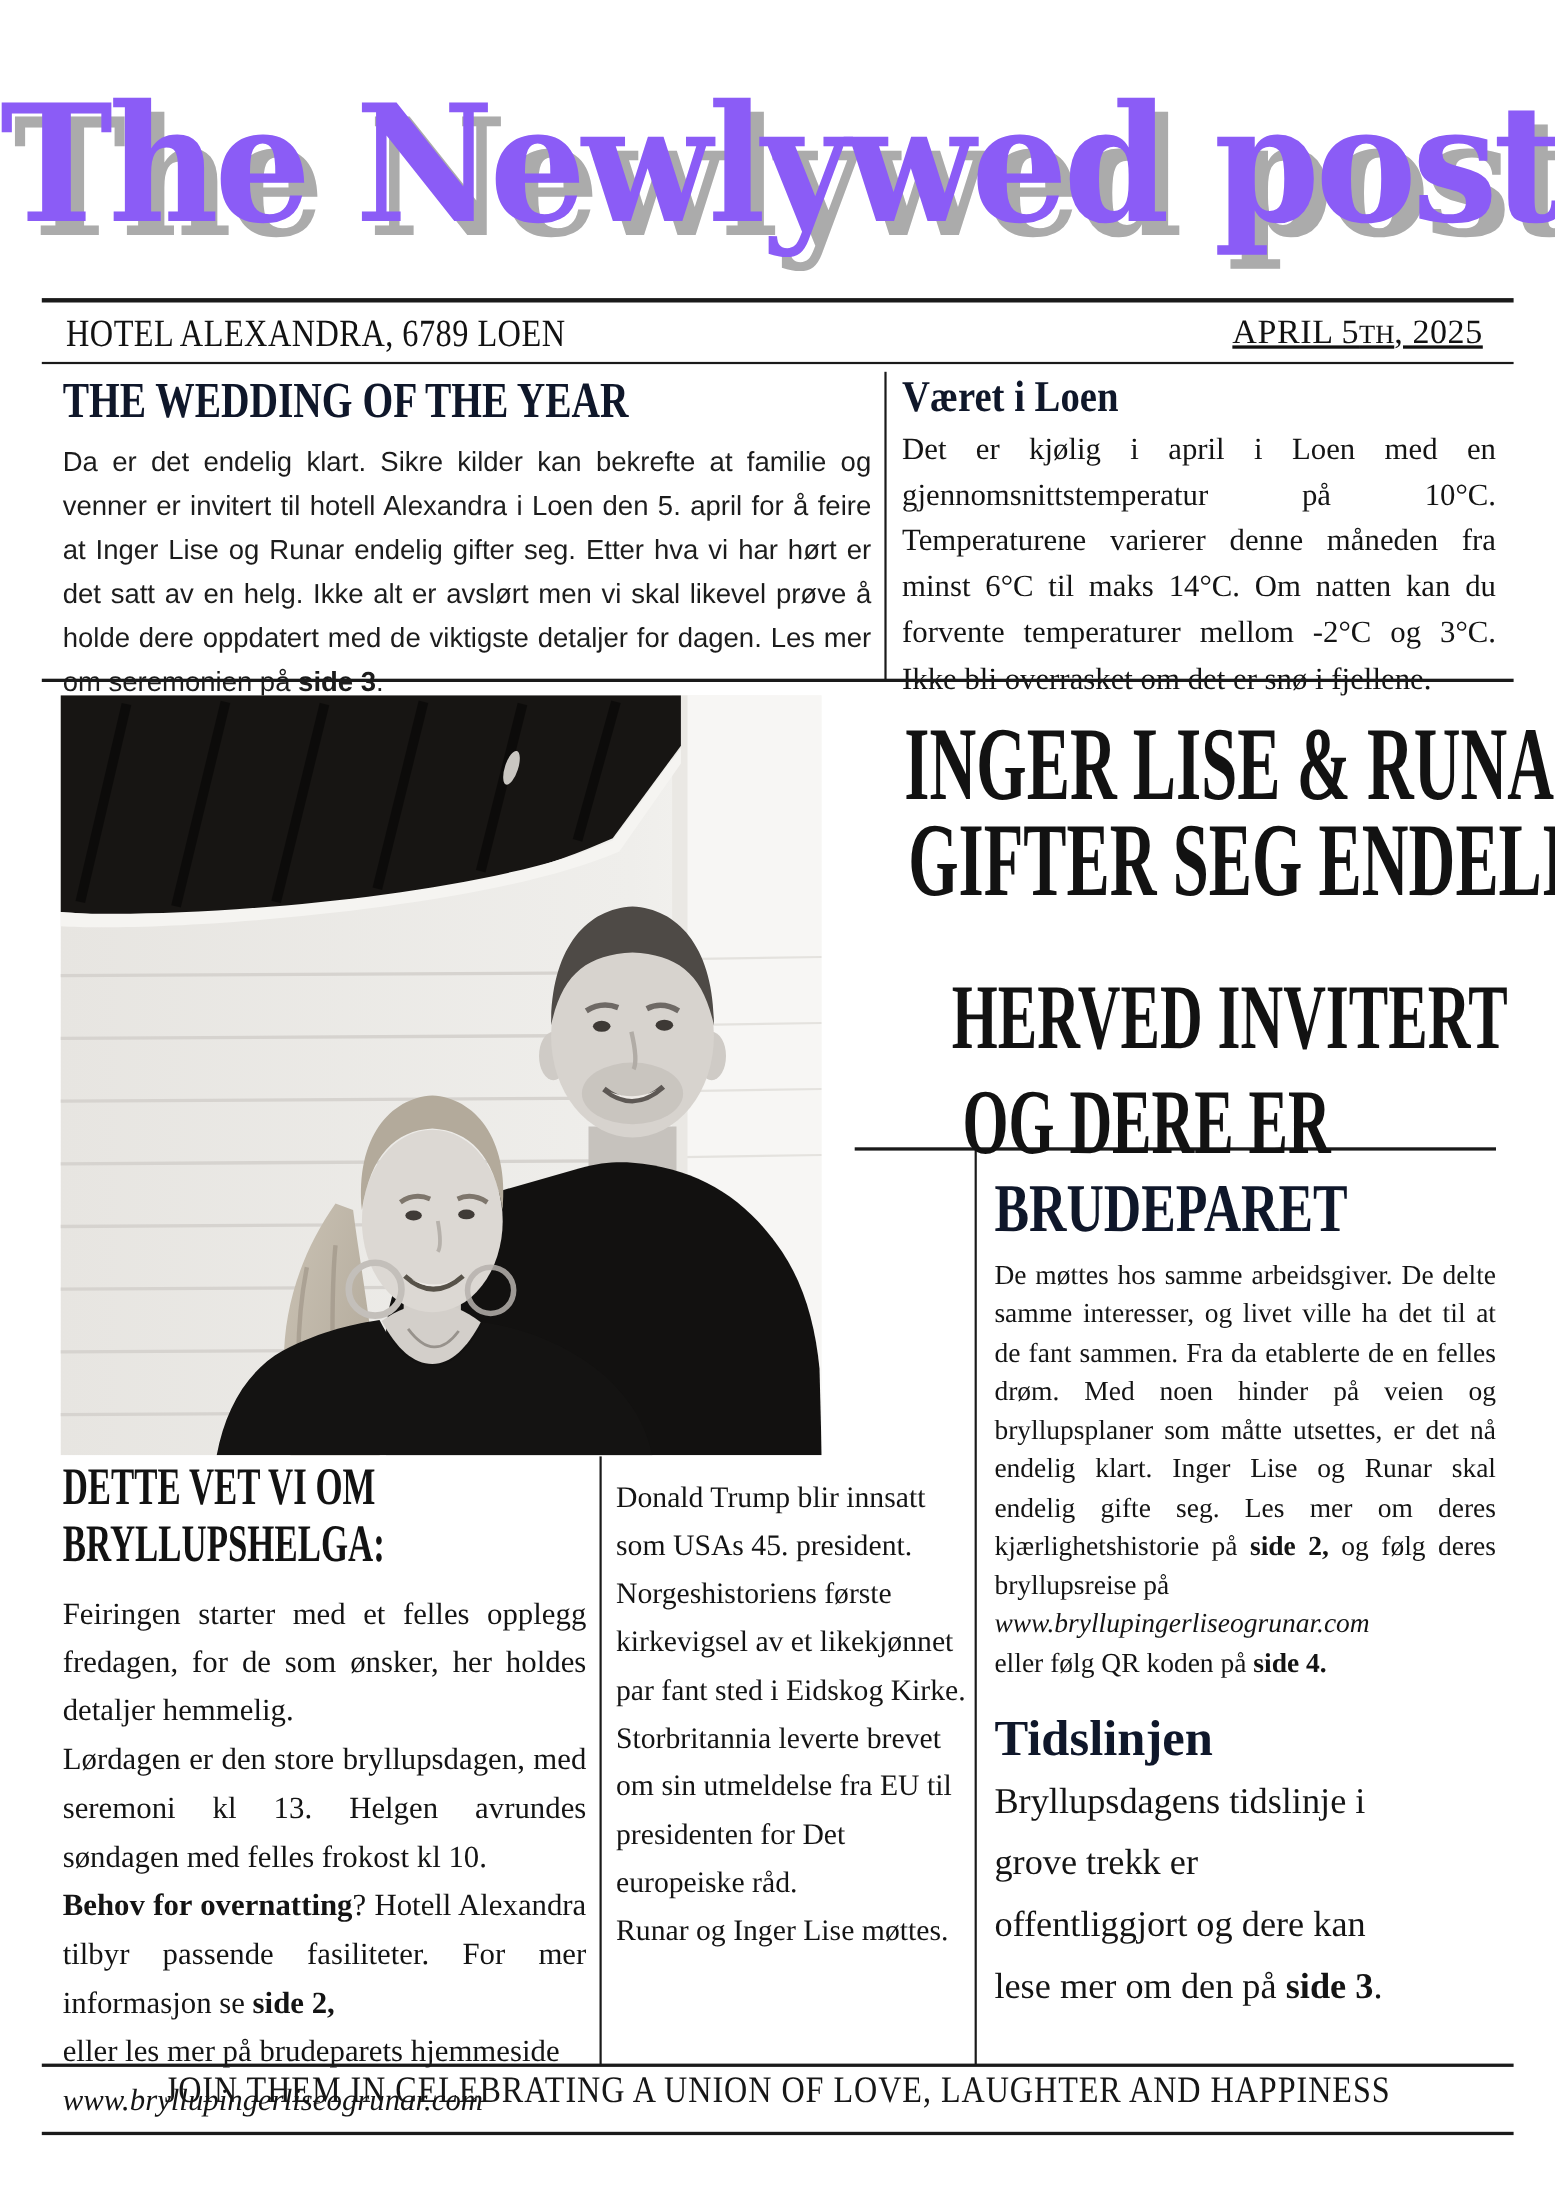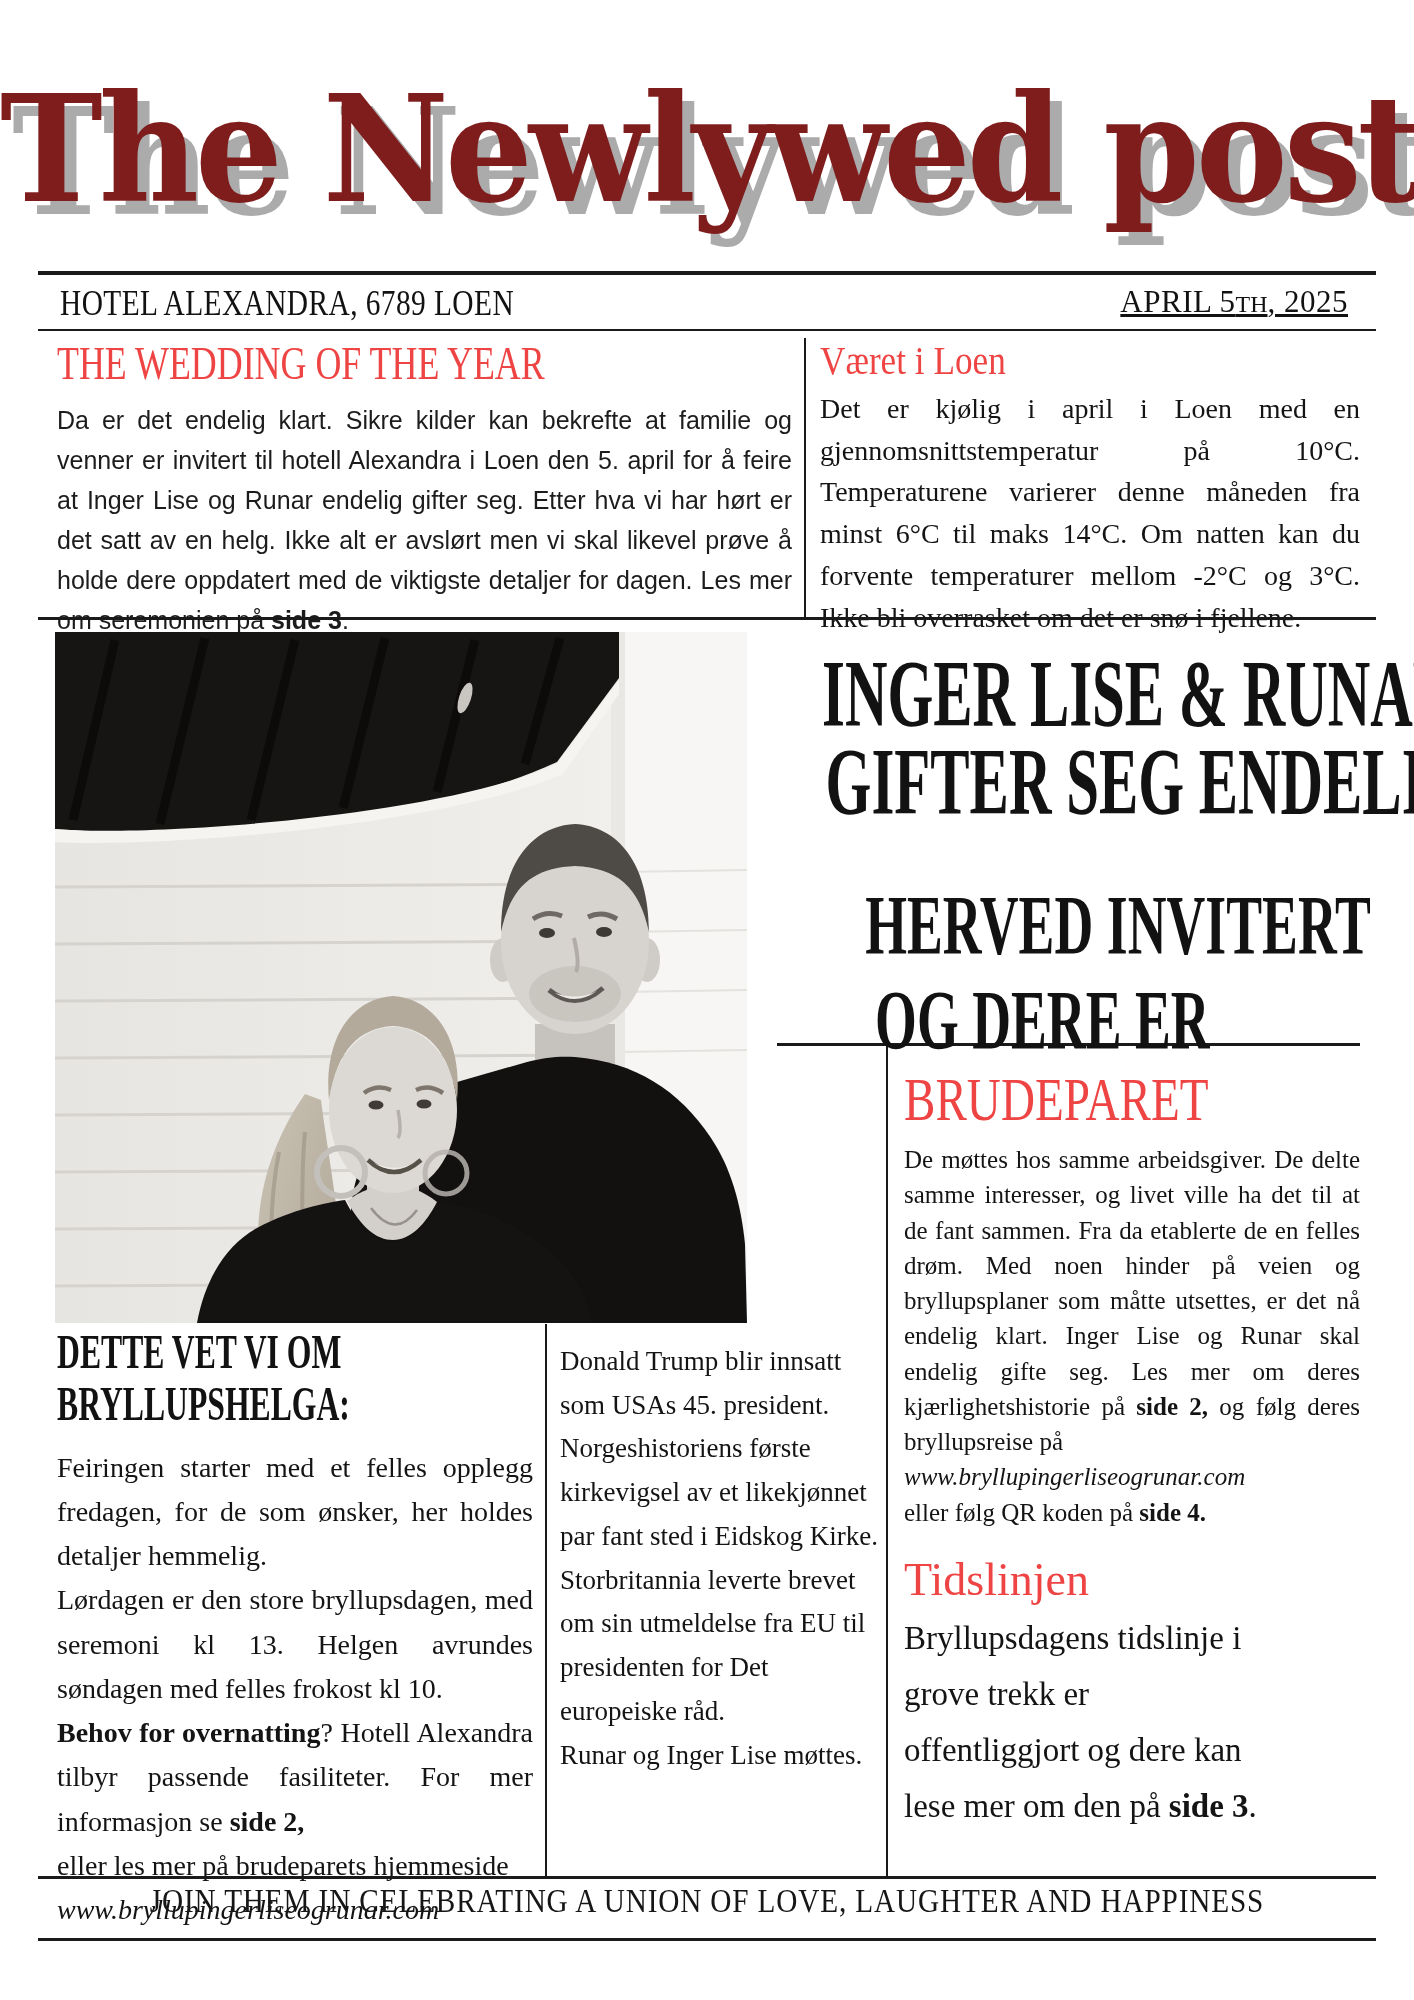--- a/index.html
+++ b/index.html
@@ -5,36 +5,36 @@
   html,body{margin:0;padding:0;background:#888;}
   .page{
     position:relative;width:1414px;height:2000px;background:#ffffff;
     color:#121212;font-family:"Liberation Serif","DejaVu Serif",serif;
     overflow:hidden;margin:0 auto;
   }
   
   .masthead{
     position:absolute;top:76px;left:0;width:100%;text-align:right;
     font-family:"DejaVu Serif","Liberation Serif",serif;font-weight:700;
-    font-size:138px;line-height:1;letter-spacing:-4px;color:#7f1d1d;
+    font-size:138px;line-height:1;letter-spacing:-4px;color:#8b5cf6;
     text-shadow:12px 12px 0 #ababab;white-space:nowrap;
   }
   .masthead .stretch{display:inline-block;transform:scaleY(1.07);transform-origin:top center;}
   
   .hrule{position:absolute;left:38px;right:38px;background:#1a1a1a;}
   .vrule{position:absolute;width:2px;background:#1a1a1a;}
   
   .header-row{position:absolute;top:284px;left:60px;right:66px;display:flex;justify-content:space-between;align-items:flex-start;text-decoration:underline;}
   .loc{font-size:35px;letter-spacing:.5px;}
   .date{font-size:31px;letter-spacing:.5px;}
   .date .ord{font-size:24px;letter-spacing:0;}
   .cond{display:inline-block;transform-origin:left center;white-space:nowrap;}
   .cond-c{display:inline-block;transform-origin:center center;white-space:nowrap;}
   
-  .disp{font-weight:400;color:#ef4444;line-height:1.05;}
+  .disp{font-weight:700;color:#0f172a;line-height:1.05;}
   
   .art{position:absolute;}
   .body-sans{font-family:"Liberation Sans","DejaVu Sans",sans-serif;font-size:25px;line-height:1.6;text-align:justify;color:#1c1c1c;}
   .body-serif{font-size:28px;line-height:1.49;text-align:justify;color:#141414;}
   .preline{white-space:pre-line;}
   .b{font-weight:700;}
   .i{font-style:italic;}
   
   .invite{position:absolute;left:628px;top:650px;width:734px;text-align:center;z-index:3;}
   .invite .l1{font-size:95px;line-height:88px;font-weight:700;}

